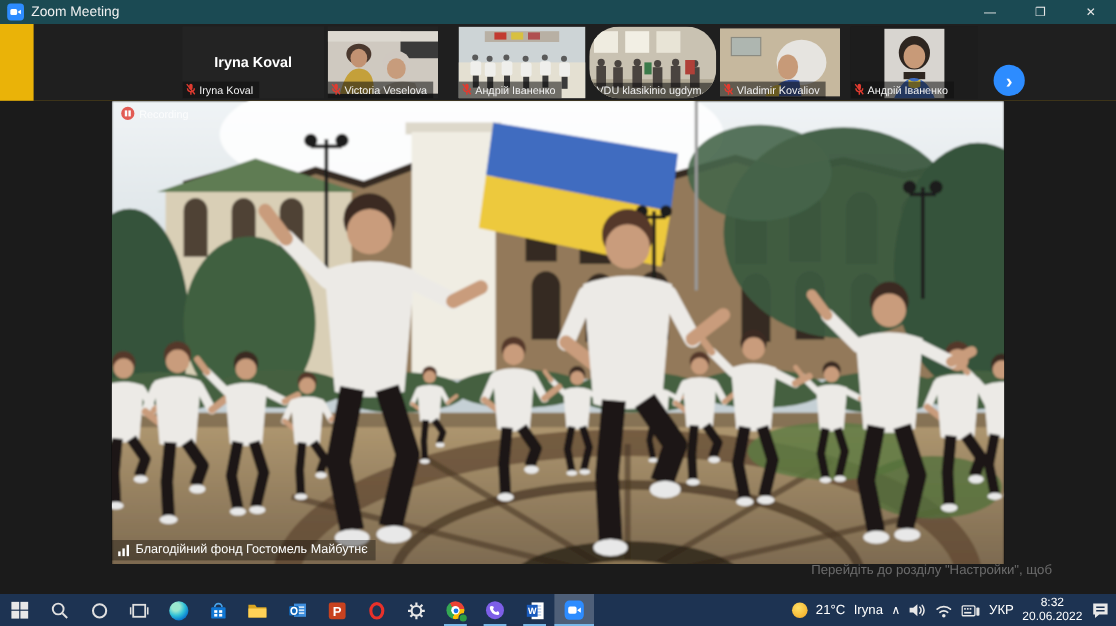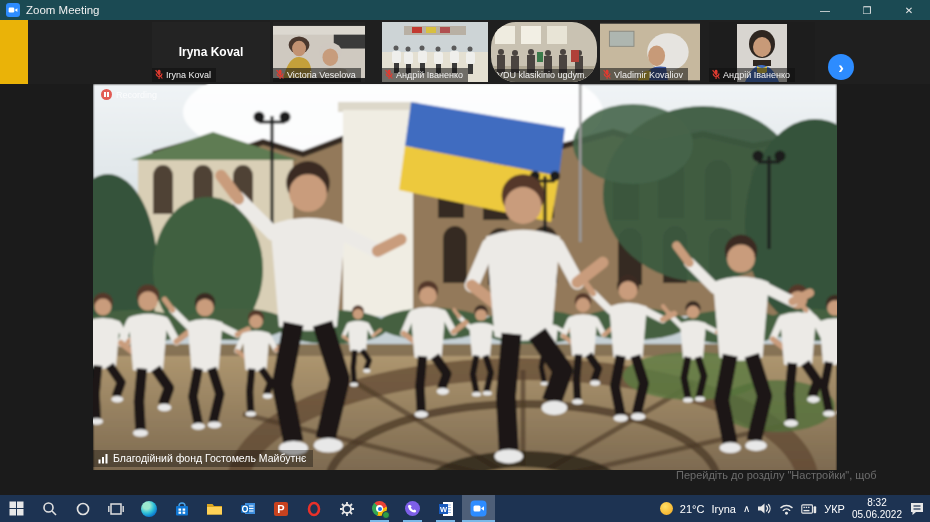--- a/index.html
+++ b/index.html
@@ -559,21 +559,21 @@
             <rect x="2.5" y="4" width="1.5" height="1.5"></rect>
             <rect x="5" y="4" width="1.5" height="1.5"></rect>
             <rect x="7.5" y="4" width="1.5" height="1.5"></rect>
             <rect x="2.5" y="7.5" width="6.5" height="1.5"></rect>
           </g>
         <rect x="13.5" y="3.5" width="2.8" height="7.5" rx="1" fill="#e8e8e8"></rect>
       </svg>
       <span class="txt">УКР</span>
       <span class="clock">
         <span>8:32</span><br>
-        <span>05.06.2022</span>
+        <span>20.06.2022</span>
       </span>
       <svg width="16" height="15" viewBox="0 0 16 15">
         <path d="M2,2 h12 v9 h-7 l-3.5,3 v-3 h-1.5 z" fill="#e8e8e8"></path>
         <g stroke="#1d3352" stroke-width="1.2">
             <line x1="4.5" y1="5" x2="11.5" y2="5"></line>
             <line x1="4.5" y1="8" x2="11.5" y2="8"></line>
           </g>
       </svg>
     </div>
   </div>

